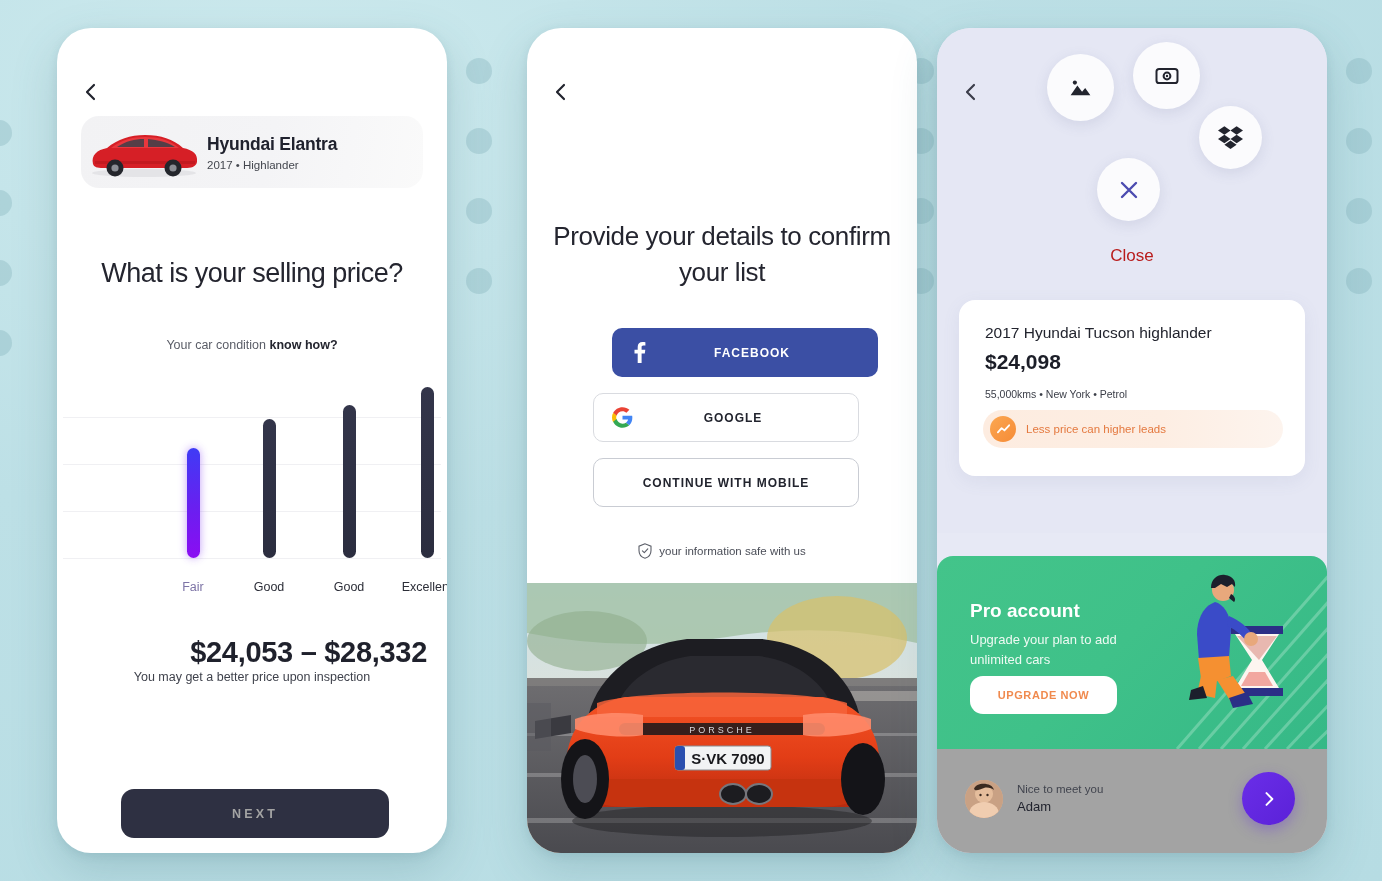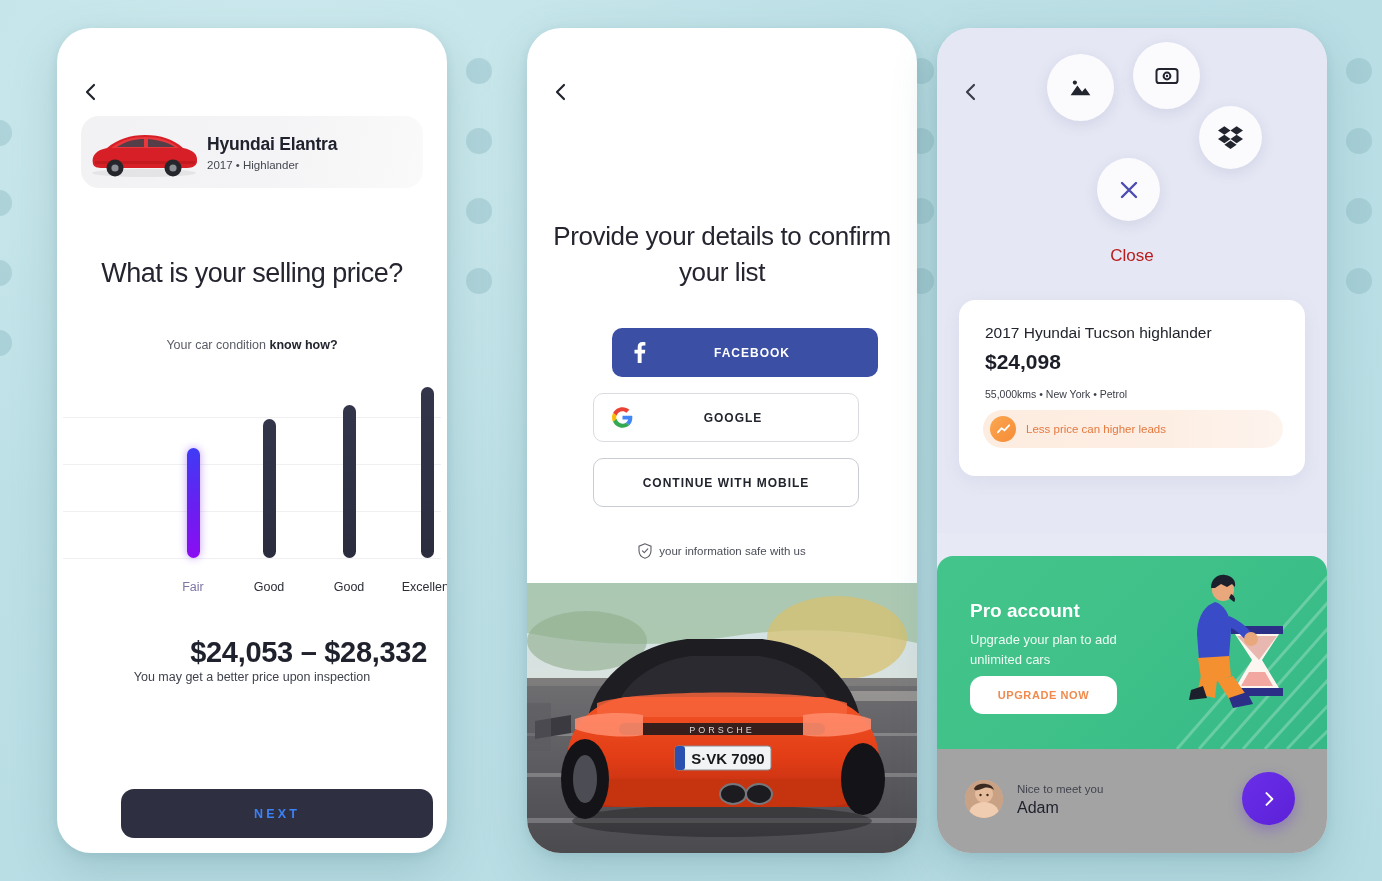--- a/index.html
+++ b/index.html
@@ -70,22 +70,22 @@
 
   .price-range {
     position:absolute; left:20px; top:608px; width:350px; text-align:right;
     font-size:29px; font-weight:700; color:#1f212c; letter-spacing:-0.3px;
   }
   .price-note {
     position:absolute; left:20px; top:642px; width:350px; text-align:center;
     font-size:12.5px; color:#3f424c;
   }
   .next-btn {
-    position:absolute; left:64px; top:761px; width:312px; height:49px;
-    background:#2e3042; border-radius:13px; color:#3b82f6;
+    position:absolute; left:64px; top:761px; width:268px; height:49px;
+    background:#2e3042; border-radius:13px; color:#a3a3a3;
     font-size:12.5px; font-weight:700; letter-spacing:3.2px;
     display:flex; align-items:center; justify-content:center; cursor:pointer;
   }
 
   
   .p2-title {
     position:absolute; left:26px; top:190px; width:338px; text-align:center;
     font-size:26px; line-height:36px; color:#24252f; letter-spacing:-0.4px;
   }
   .oauth-btn {
@@ -156,21 +156,21 @@
     font-size:11px; font-weight:700; letter-spacing:0.6px; color:#f08a4e; cursor:pointer;text-align:right;
   }
   .msg-card {
     position:absolute; left:0; top:721px; width:390px; height:104px; background:#a3a3a3;
   }
   .avatar {
     position:absolute; left:28px; top:31px; width:38px; height:38px; border-radius:50%;
     overflow:hidden; background:#d7b49a;
   }
   .msg-hi   { position:absolute; left:80px; top:34px; font-size:11.5px; color:#41444e; }
-  .msg-name { position:absolute; left:80px; top:50px; font-size:16px; color:#1f212c; }
+  .msg-name { position:absolute; left:80px; top:50px; font-size:13px; color:#1f212c; }
   .msg-go {
     position:absolute; left:305px; top:23px; width:53px; height:53px; border-radius:50%;
     background:linear-gradient(135deg,#6a2ee8 0%,#5b21d8 100%);
     display:flex; align-items:center; justify-content:center; cursor:pointer;
     box-shadow:0 5px 14px rgba(100,45,220,0.35);
   }
 </style>
 </head>
 <body>
 

